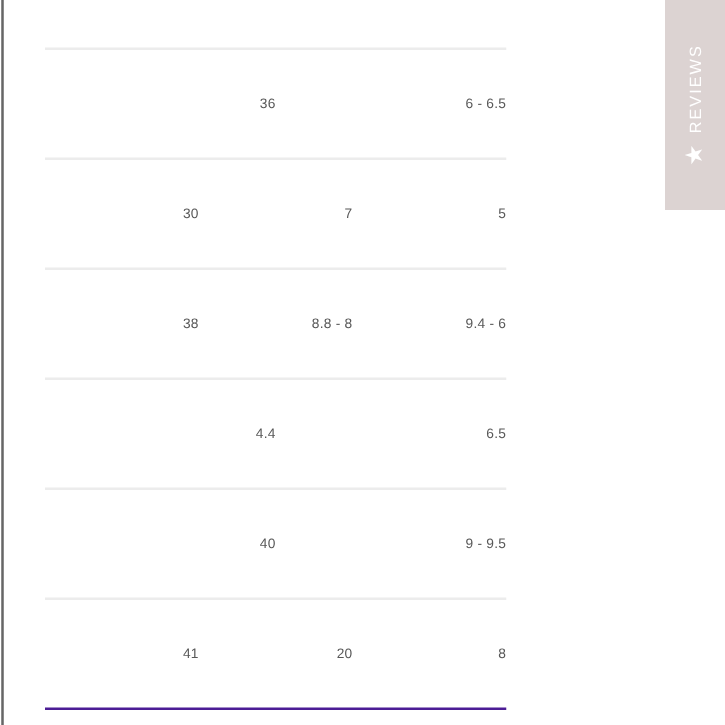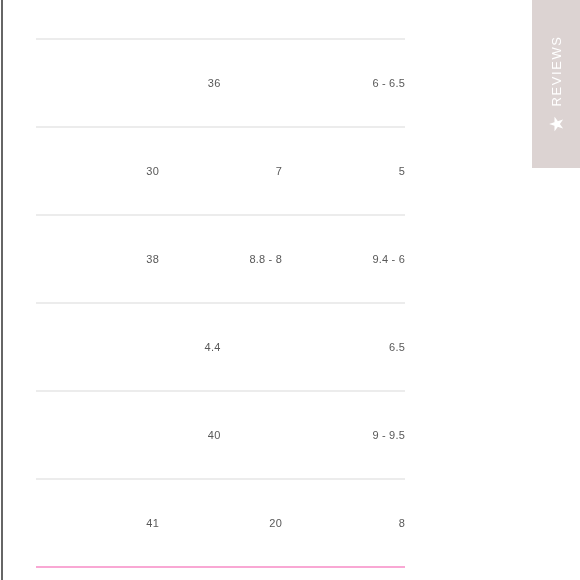--- a/index.html
+++ b/index.html
@@ -35,21 +35,21 @@
   }
 
   .chart-row {
     position: relative;
     height: 86px;
     display: flex;
     align-items: center;
     border-bottom: 2px solid #ececec;
   }
   .chart-row:last-child {
-    border-bottom: 2px solid #f9a8d4;
+    border-bottom: 2px solid #4c1d95;
   }
 
   .chart-cell {
     flex: 1 1 0;
     text-align: right;
     font-size: 11px;
     font-weight: 300;
     color: #585858;
     letter-spacing: 0.2px;
     line-height: 1;

